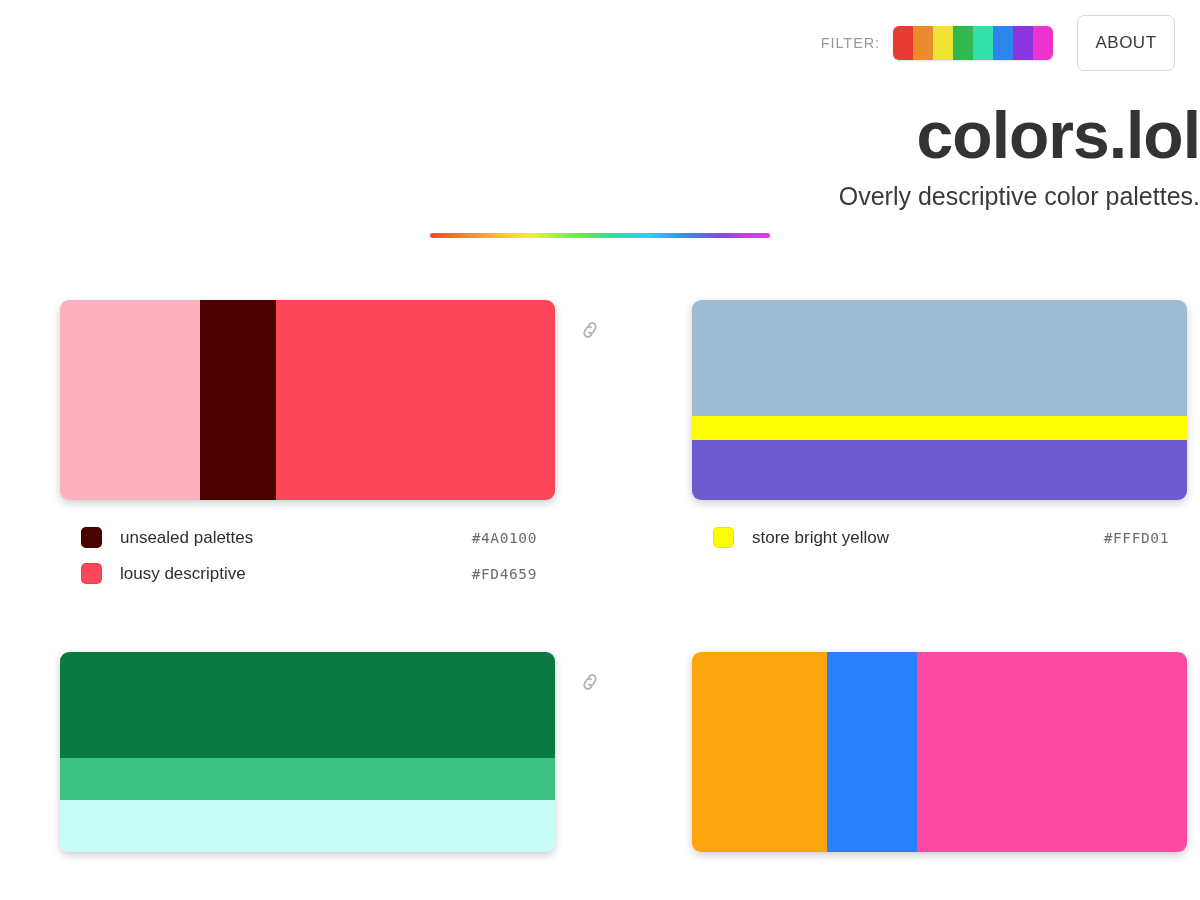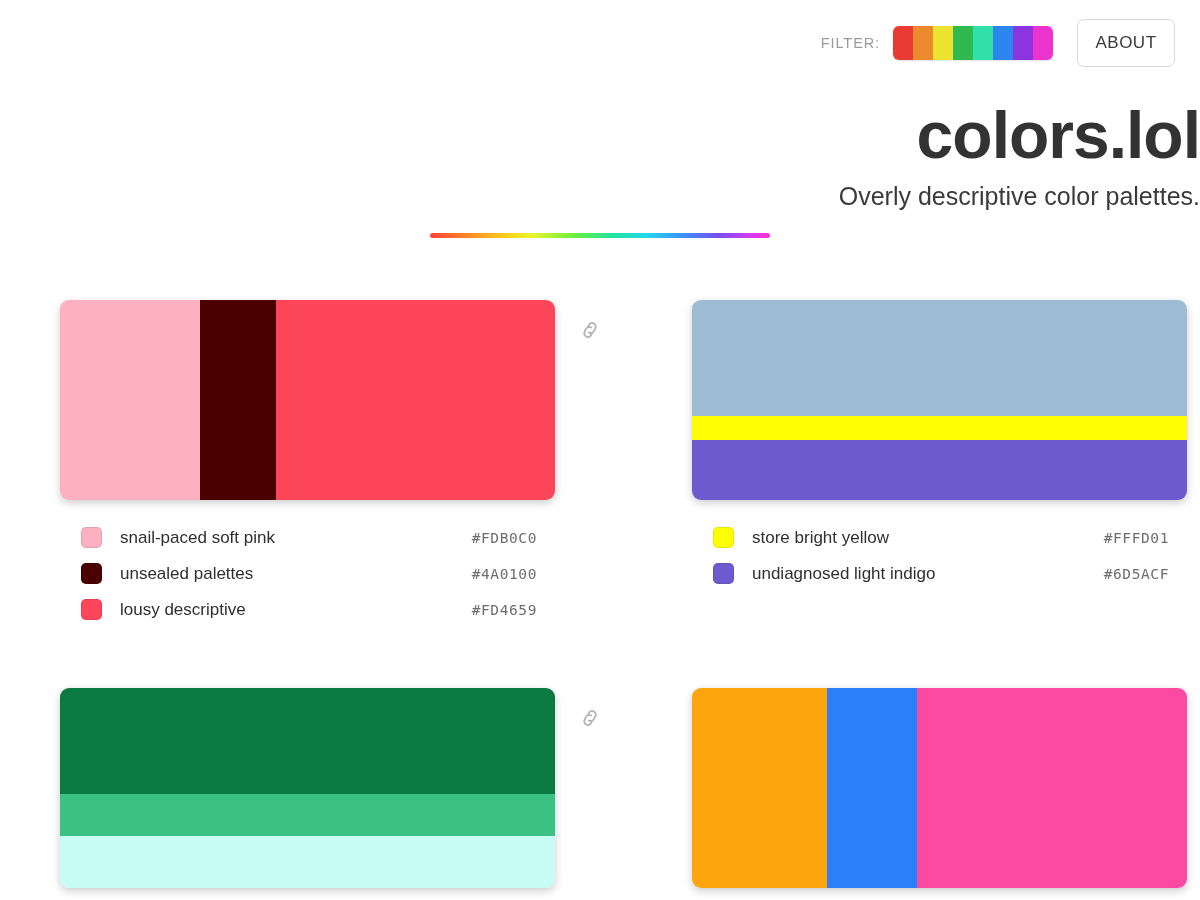--- a/index.html
+++ b/index.html
@@ -56,21 +56,21 @@
   }
 
   .filter-swatch {
     flex: 1 1 0;
     height: 100%;
     cursor: pointer;
   }
 
   .about-button {
     width: 98px;
-    height: 48px;
+    height: 56px;
     border: 1px solid #d8d8d8;
     border-radius: 7px;
     background: #ffffff;
     font-family: "Liberation Sans", sans-serif;
     font-size: 17px;
     letter-spacing: 0.5px;
     color: #3a3a3a;
     cursor: pointer;
     display: flex;
     align-items: center;
@@ -241,25 +241,20 @@
             <svg width="24" height="24" viewBox="0 0 24 24" fill="none" stroke="#b5b5b5" stroke-width="1.9" stroke-linecap="round" stroke-linejoin="round">
               <g transform="rotate(-20 12 12)">
                 <path d="M10.1 13.9a3.6 3.6 0 0 0 5.4.4l2.2-2.2a3.6 3.6 0 0 0-5.1-5.1l-1.3 1.2"></path>
                 <path d="M13.9 10.1a3.6 3.6 0 0 0-5.4-.4l-2.2 2.2a3.6 3.6 0 0 0 5.1 5.1l1.2-1.2"></path>
               </g>
             </svg>
           </span>
         </div>
         <div class="color-list">
           <div class="color-row">
-            <span class="chip" style="background: rgb(253, 176, 192);"></span>
-            <span class="color-name">snail-paced soft pink</span>
-            <span class="color-hex">#FDB0C0</span>
-          </div>
-          <div class="color-row">
             <span class="chip" style="background: rgb(74, 1, 0);"></span>
             <span class="color-name">unsealed palettes</span>
             <span class="color-hex">#4A0100</span>
           </div>
           <div class="color-row">
             <span class="chip" style="background: rgb(253, 70, 89);"></span>
             <span class="color-name">lousy descriptive</span>
             <span class="color-hex">#FD4659</span>
           </div>
         </div>
@@ -272,25 +267,20 @@
             <div class="band" style="background: rgb(255, 253, 1); height: 12%;"></div>
             <div class="band" style="background: rgb(109, 90, 207); height: 30%;"></div>
           </div>
         </div>
         <div class="color-list">
           <div class="color-row">
             <span class="chip" style="background: rgb(255, 253, 1);"></span>
             <span class="color-name">store bright yellow</span>
             <span class="color-hex">#FFFD01</span>
           </div>
-          <div class="color-row">
-            <span class="chip" style="background: rgb(109, 90, 207);"></span>
-            <span class="color-name">undiagnosed light indigo</span>
-            <span class="color-hex">#6D5ACF</span>
-          </div>
         </div>
         <div class="row-gap-spacer"></div>
       </div>
       <div class="palette-card">
         <div class="card-row">
           <div class="swatch-block horizontal">
             <div class="band" style="background: rgb(11, 122, 66); height: 53%;"></div>
             <div class="band" style="background: rgb(60, 193, 132); height: 21%;"></div>
             <div class="band" style="background: rgb(200, 253, 245); height: 26%;"></div>
           </div>

